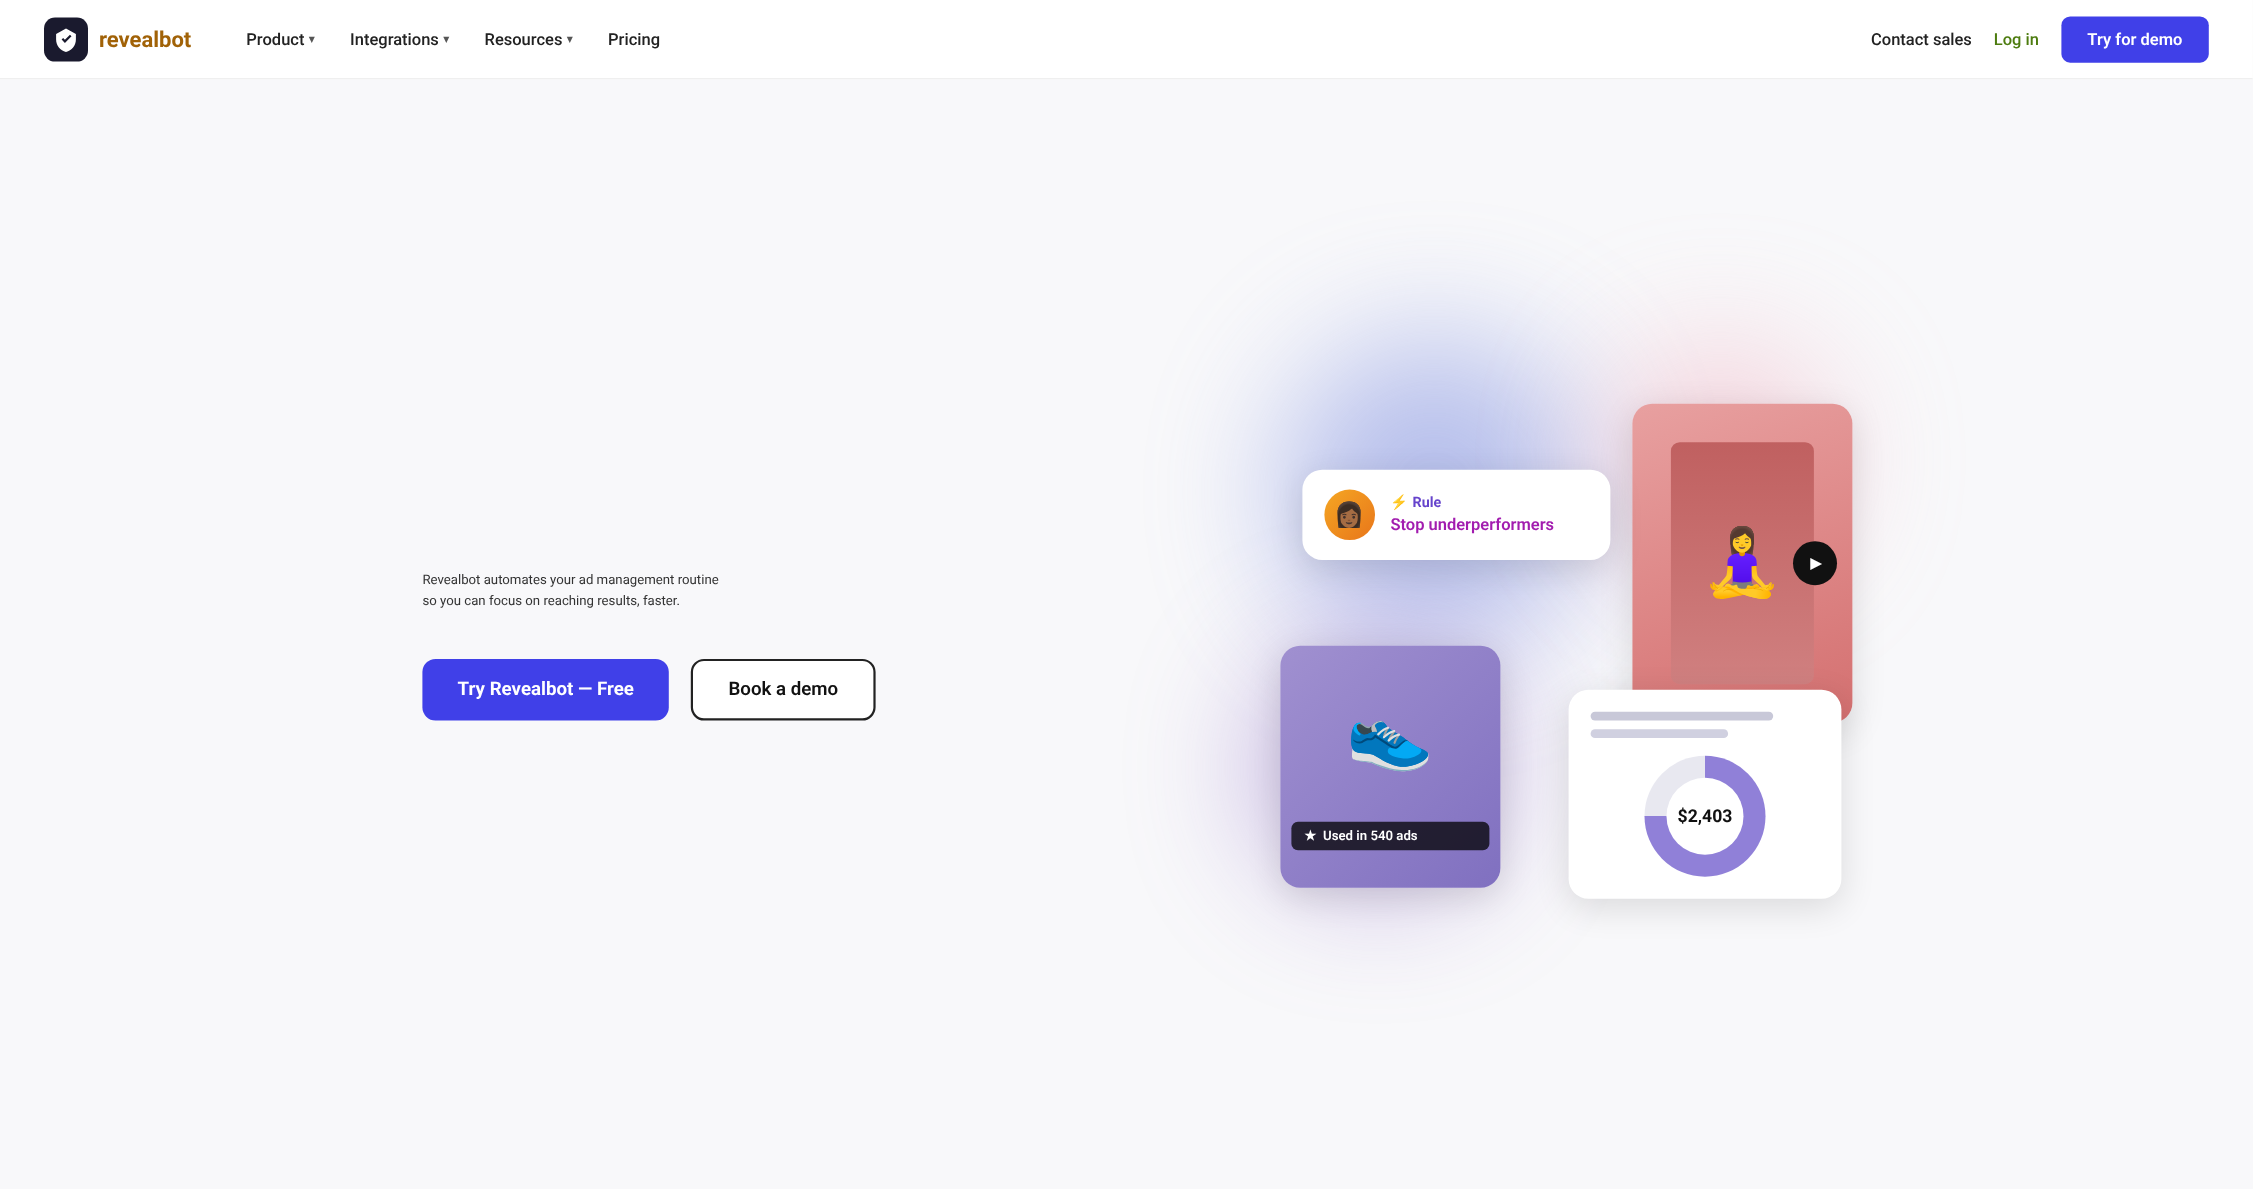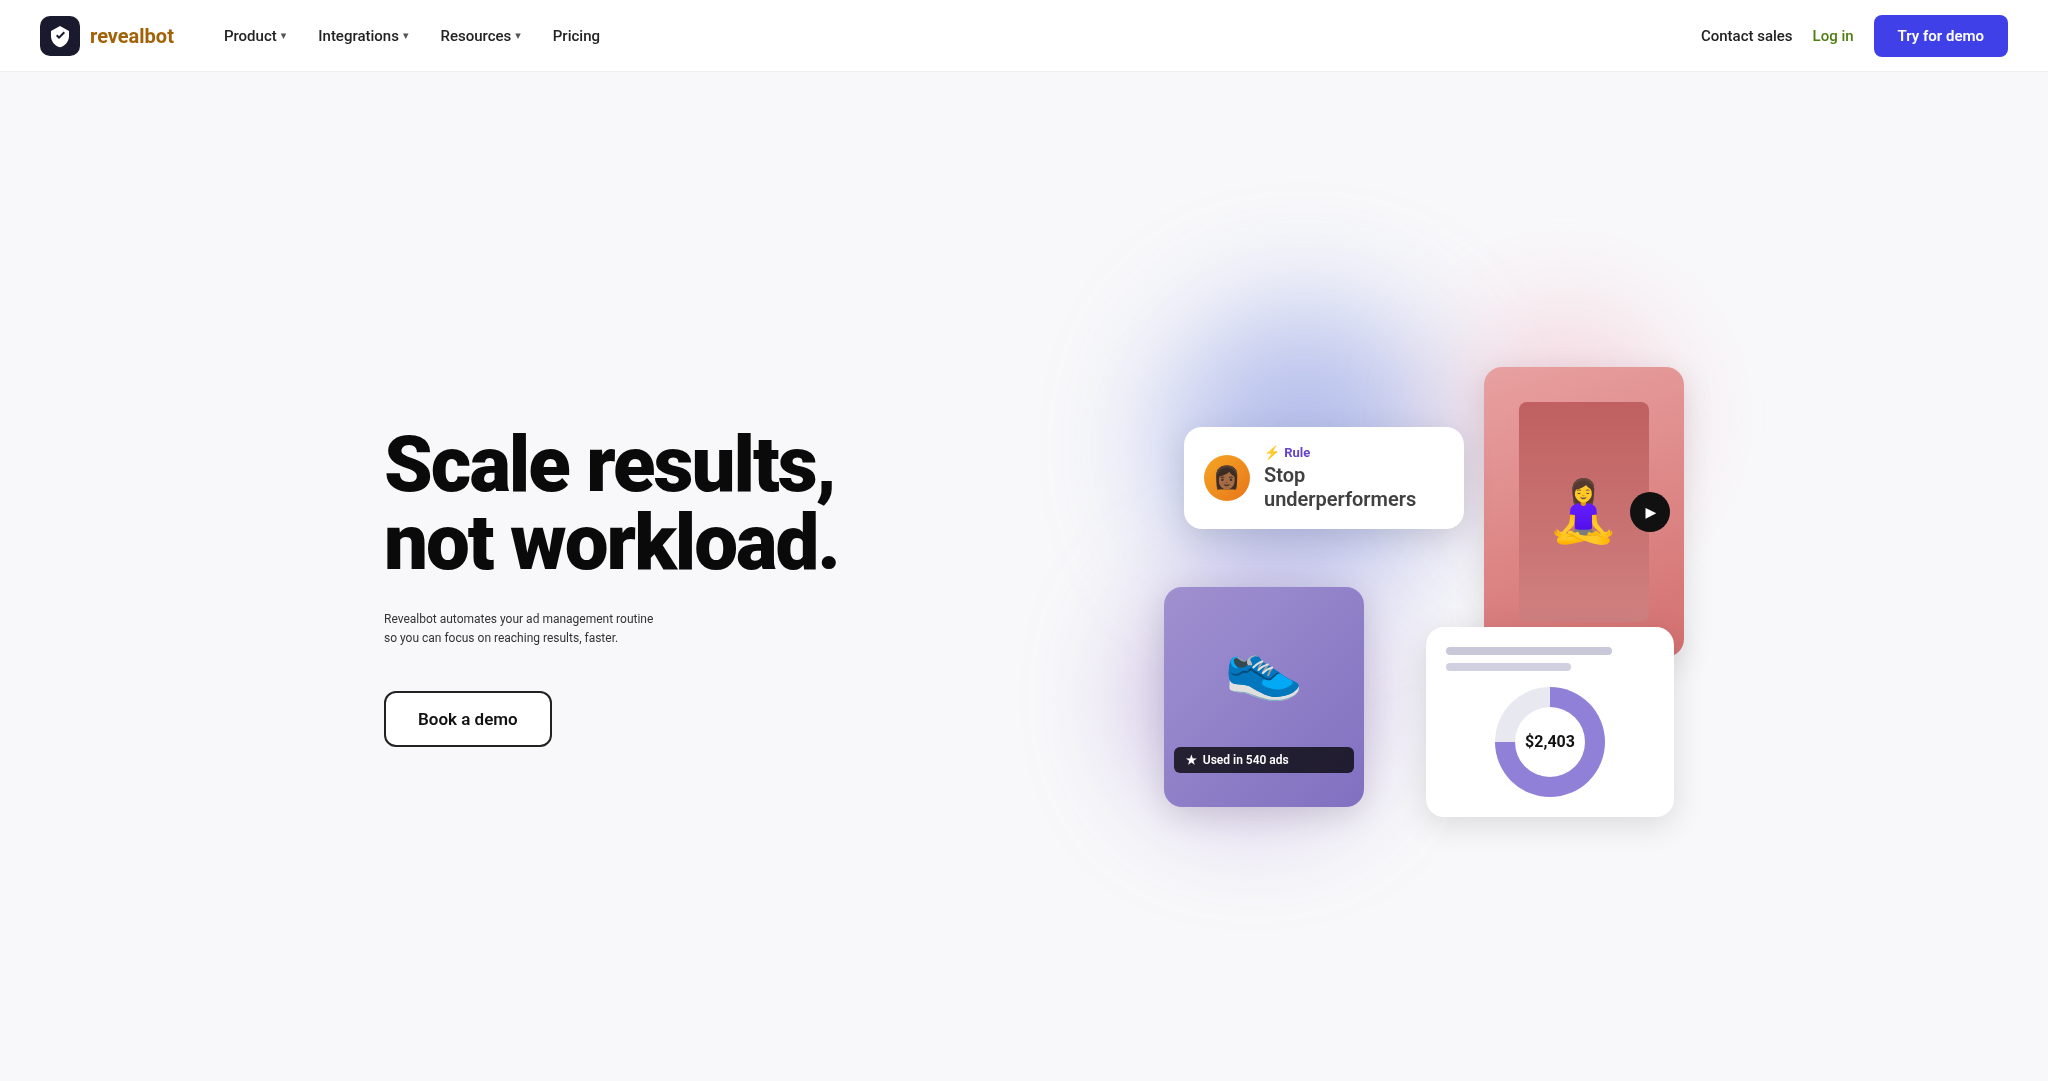--- a/index.html
+++ b/index.html
@@ -89,21 +89,21 @@
       display: flex; align-items: center; gap: 14px; z-index: 5;
     }
     .rule-avatar {
       width: 46px; height: 46px; border-radius: 50%; background: linear-gradient(135deg, #f5a623, #e8761a);
       flex-shrink: 0; overflow: hidden; display: flex; align-items: center; justify-content: center;
     }
     .rule-avatar-inner { font-size: 22px; }
     .rule-text { flex: 1; }
     .rule-label { font-size: 13px; font-weight: 700; color: #6644cc; display: flex; align-items: center; gap: 4px; margin-bottom: 3px; }
     .rule-label .bolt { color: #7755ee; }
-    .rule-title { font-size: 20px; font-weight: 600; color: #404040; }
+    .rule-title { font-size: 15px; font-weight: 600; color: #a21caf; }
 
     
     .fitness-card {
       top: 80px; right: 0px; width: 200px; height: 290px;
       background: linear-gradient(160deg, #e8a0a0, #d47070);
       z-index: 4;
     }
     .fitness-card-inner {
       width: 100%; height: 100%;
       display: flex; flex-direction: column; align-items: center; justify-content: center;
@@ -203,26 +203,23 @@
     <button class="contact-sales">Contact sales</button>
     <button class="login-btn">Log in</button>
     <button class="try-free-btn">Try for demo</button>
   </div>
 </nav>
 
 <section>
   <div class="hero">
 
     <div class="hero-left">
-      <h1 class="hero-headline">
-        <span>Scale results,</span><br>
-        <span>not workload.</span>
-      </h1>
       <p class="hero-sub">Revealbot automates your ad management routine<br>so you can focus on reaching results, faster.</p>
       <div class="hero-ctas">
+        <button class="cta-primary">Try Revealbot — Free</button>
         <button class="cta-secondary">Book a demo</button>
       </div>
     </div>
 
     <div class="hero-right">
 
       <div class="blob blob-blue"></div>
       <div class="blob blob-pink"></div>
       <div class="blob blob-purple"></div>
 

